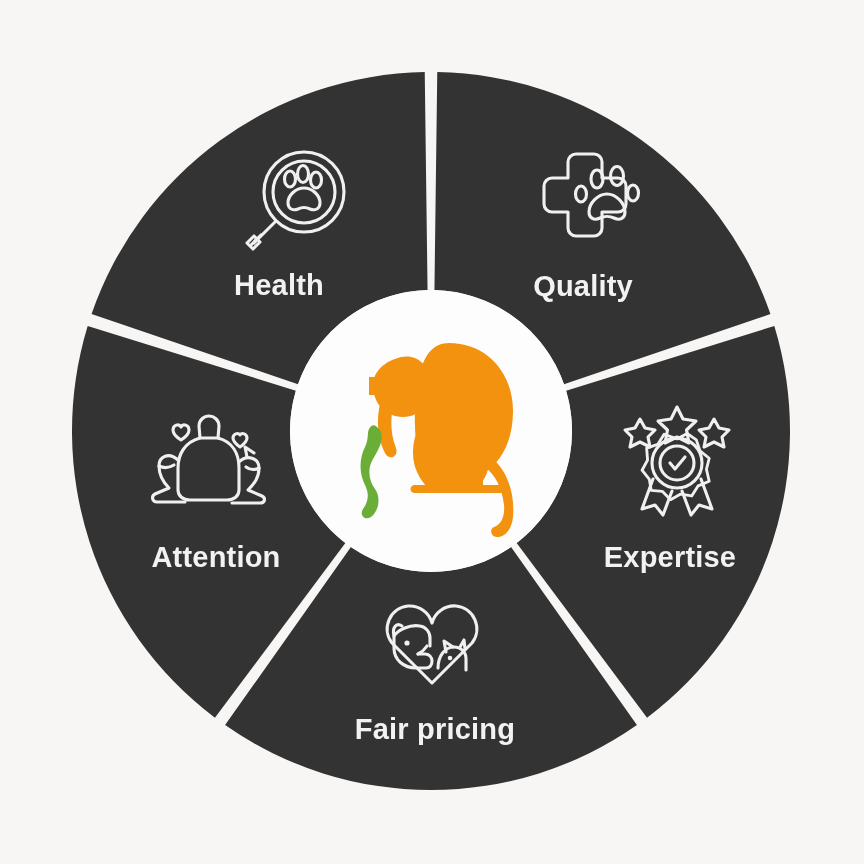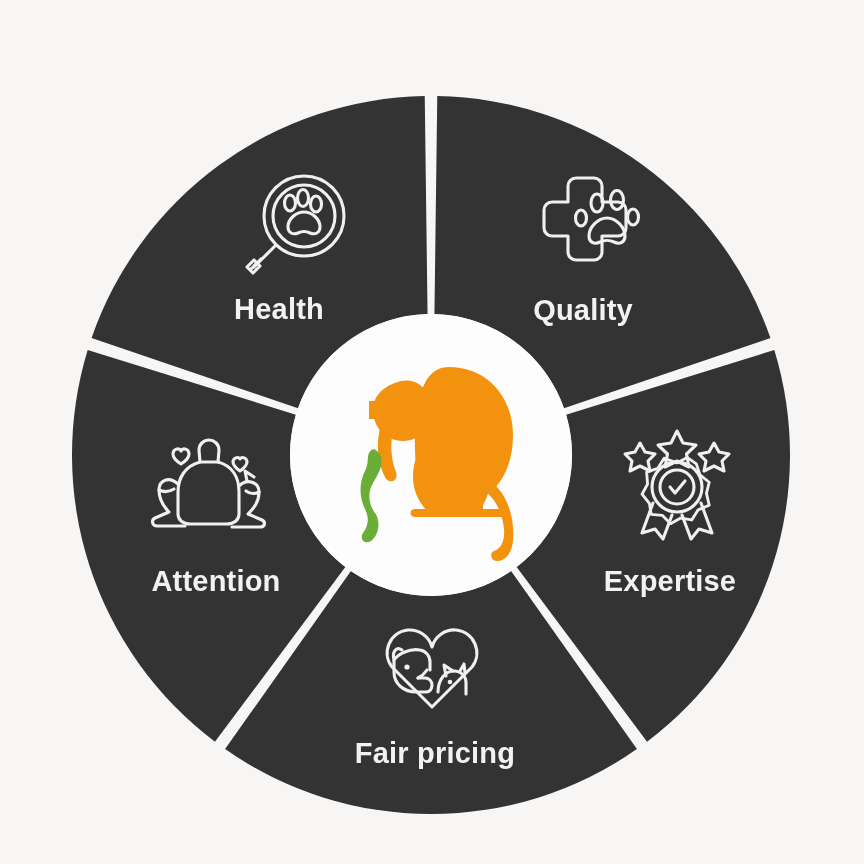--- a/index.html
+++ b/index.html
@@ -14,21 +14,20 @@
     font-family: "Liberation Sans", sans-serif;
     overflow: hidden;
     position: relative;
   }
   #stage {
     position: absolute;
     left: 0;
     top: 0;
     width: 864px;
     height: 772px;
-    margin-top: 24px;
   }
   svg.wheel {
     position: absolute;
     left: 0;
     top: 0;
     width: 864px;
     height: 864px;
     display: block;
   }
   .seg-path {

